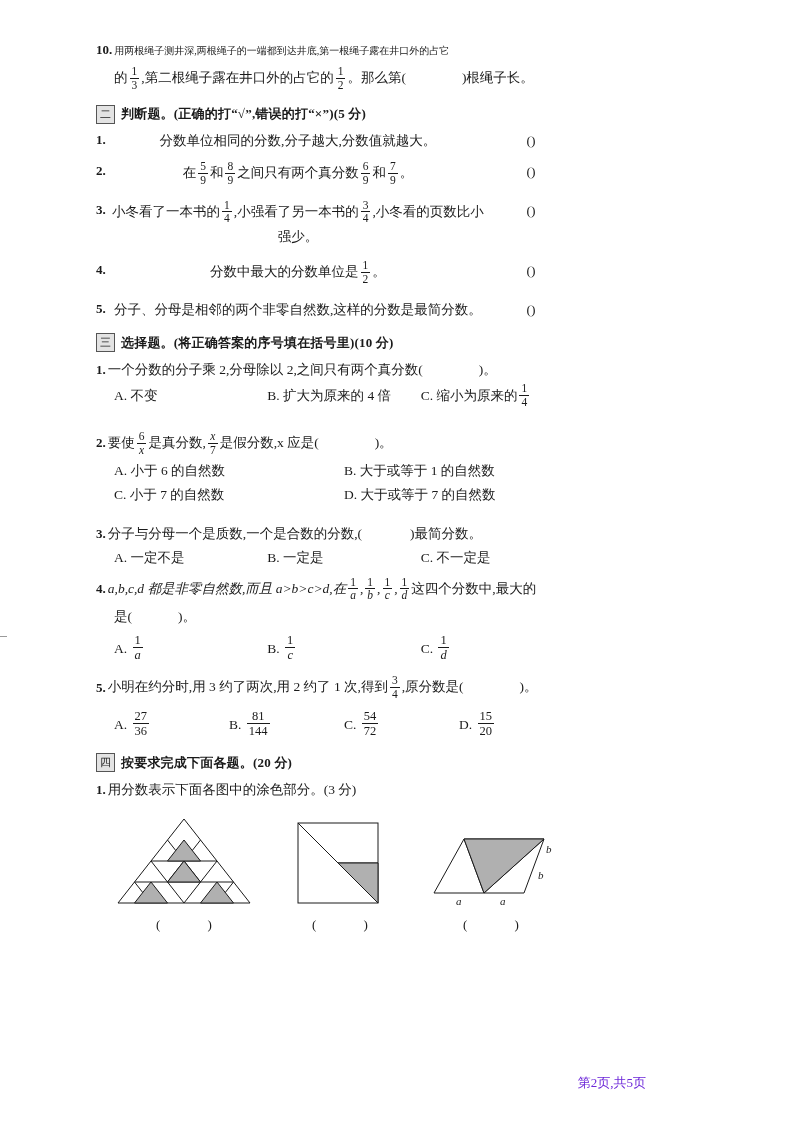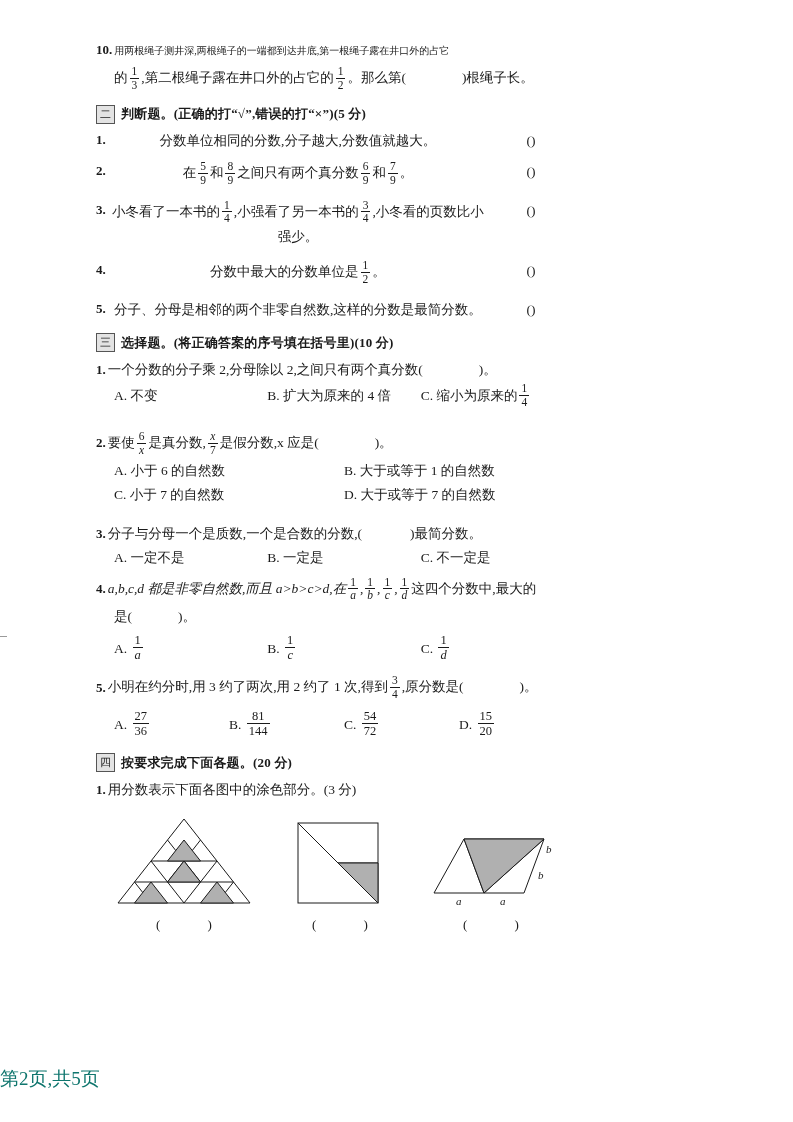--- a/index.html
+++ b/index.html
@@ -62,21 +62,21 @@
   
   .figs{
     display:flex;justify-content:space-around;align-items:flex-end;
     margin-top:14px;
   }
   .fig{display:flex;flex-direction:column;align-items:center;}
   .fig .cap{font-size:13px;margin-top:10px;letter-spacing:22px;text-indent:22px;}
   
   .footer{
     position:absolute;left:0;right:0;bottom:30px;
-    text-align:left;font-size:19px;color:#0f766e;
+    text-align:right;font-size:13px;color:#6d28d9;
   }
   
   .margin-tick{
     position:absolute;left:0;top:636px;width:7px;height:1px;background:#9a9a9a;
   }
 </style>
 </head>
 <body>
 
 <div class="page">

